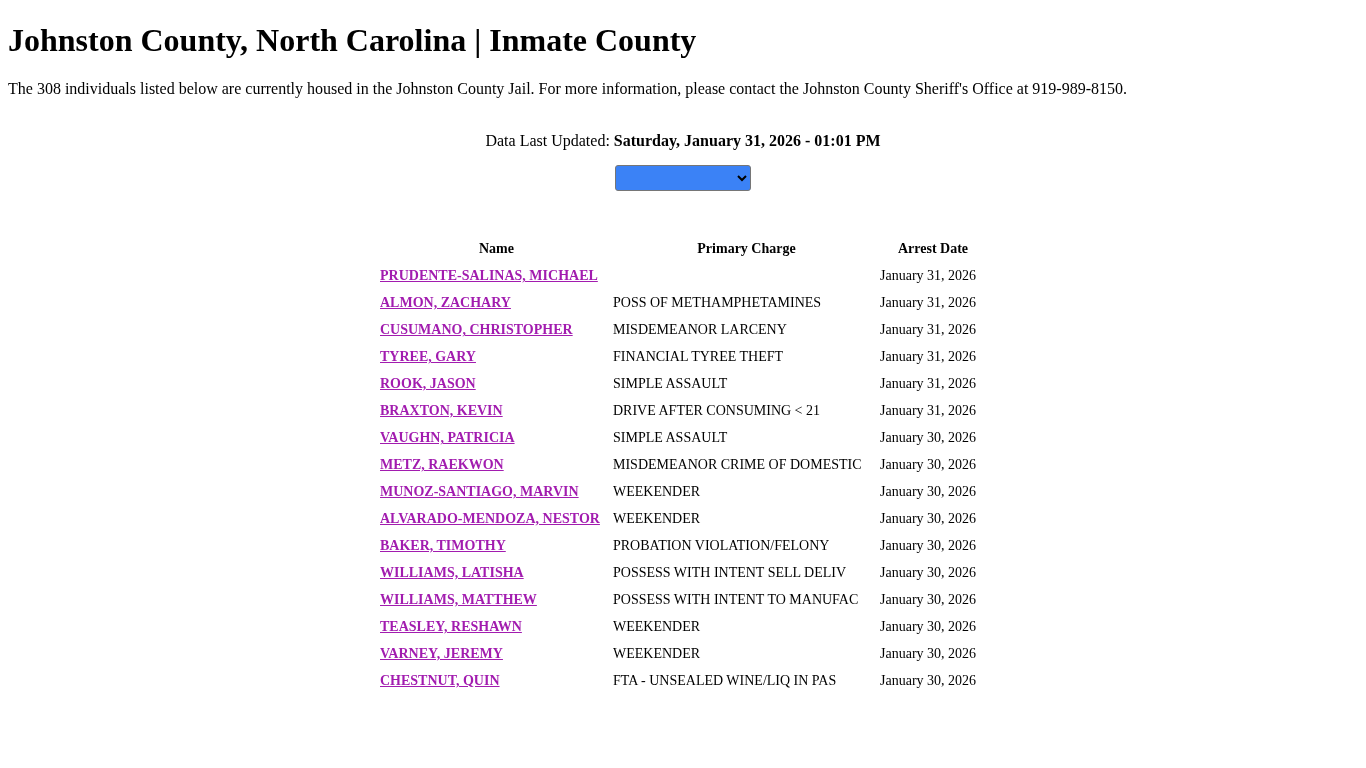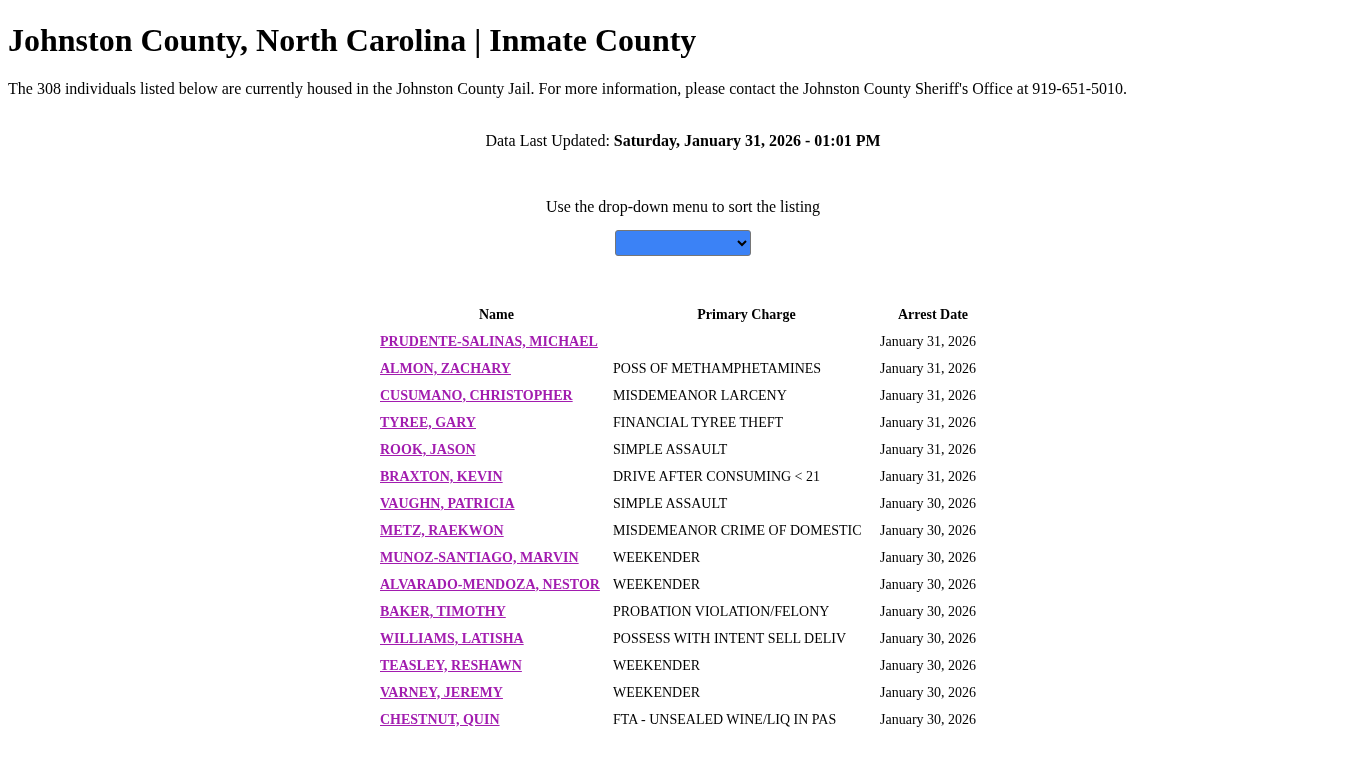--- a/index.html
+++ b/index.html
@@ -86,27 +86,26 @@
     text-decoration: underline;
   }
 </style>
 </head>
 <body>
 
 <div class="page">
 
   <h1 class="page-title">Johnston County, North Carolina | Inmate County</h1>
 
-  <p class="intro">The 308 individuals listed below are currently housed in the Johnston County Jail. For more information, please contact the Johnston County Sheriff's Office at 919-651-5010.</p>
+  <p class="intro">The 308 individuals listed below are currently housed in the Johnston County Jail. For more information, please contact the Johnston County Sheriff's Office at 919-989-8150.</p>
 
   <div class="updated-line">
     <span>Data Last Updated: </span><span class="updated-value">Saturday, January 31, 2026 - 01:01 PM</span>
   </div>
 
-  <div class="sort-hint">Use the drop-down menu to sort the listing</div>
 
   <select class="sort-select">
     <option>Sort By...</option>
   </select>
 
   <table class="inmate-table">
     <colgroup>
       <col class="c-name">
       <col class="c-charge">
       <col class="c-date">
@@ -198,20 +197,27 @@
   </tr>
         <tr>
     <td>
       <a class="inmate-link" href="#">WILLIAMS, LATISHA</a>
     </td>
     <td>POSSESS WITH INTENT SELL DELIV</td>
     <td>January 30, 2026</td>
   </tr>
         <tr>
     <td>
+      <a class="inmate-link" href="#">WILLIAMS, MATTHEW</a>
+    </td>
+    <td>POSSESS WITH INTENT TO MANUFAC</td>
+    <td>January 30, 2026</td>
+  </tr>
+        <tr>
+    <td>
       <a class="inmate-link" href="#">TEASLEY, RESHAWN</a>
     </td>
     <td>WEEKENDER</td>
     <td>January 30, 2026</td>
   </tr>
         <tr>
     <td>
       <a class="inmate-link" href="#">VARNEY, JEREMY</a>
     </td>
     <td>WEEKENDER</td>

